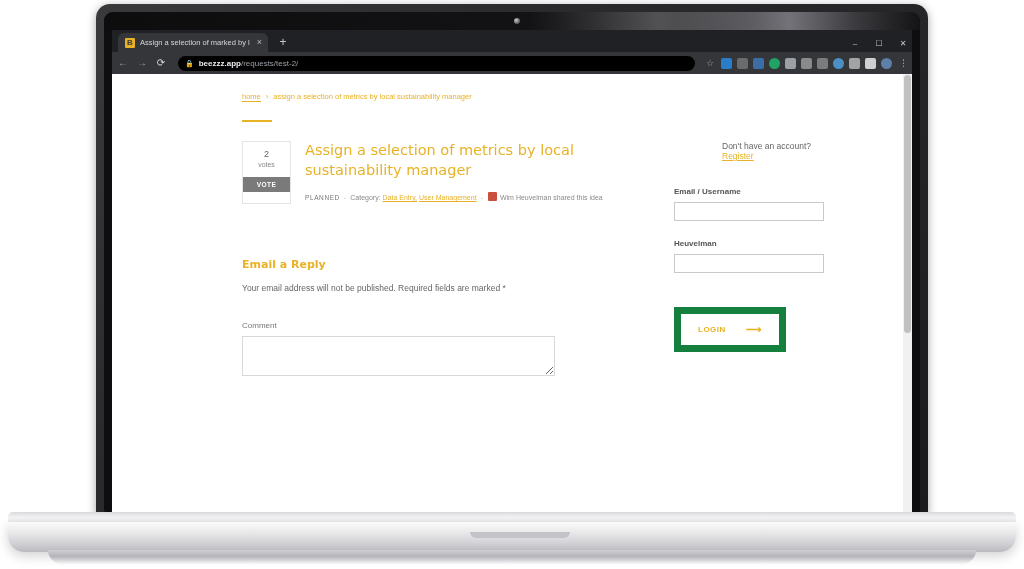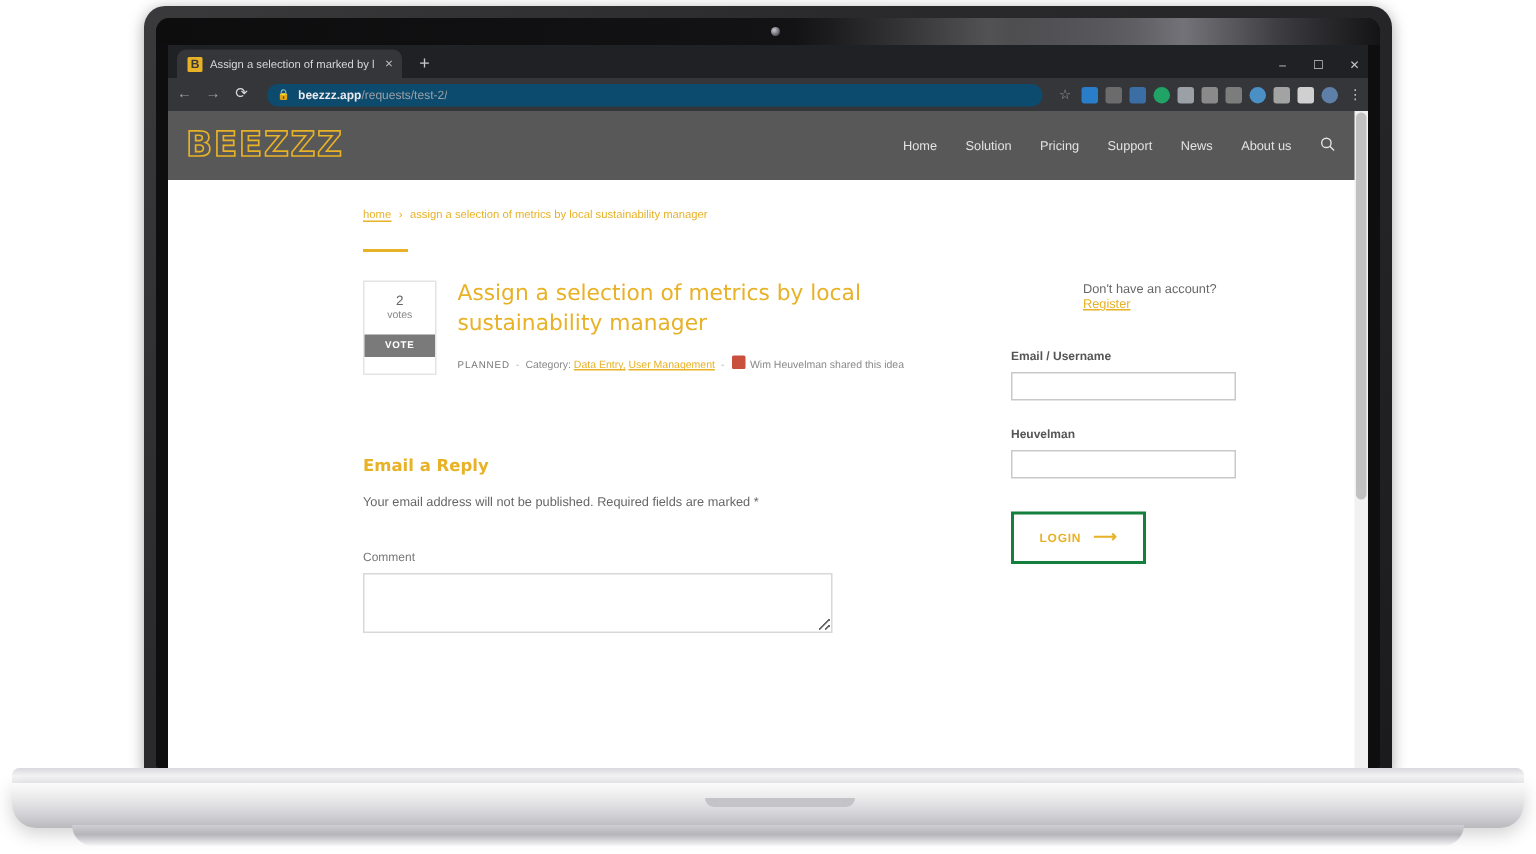--- a/index.html
+++ b/index.html
@@ -196,21 +196,21 @@
     color: #9aa0a6;
     font-size: 10px;
     line-height: 12px;
     text-align: center;
     flex: 0 0 auto;
   }
   .nav-btn.active { color: #d7d8db; }
   .omnibox {
     flex: 1 1 auto;
     height: 15px;
-    background: #0c4a6e;
+    background: #000000;
     border-radius: 8px;
     display: flex;
     align-items: center;
     padding: 0 7px;
     gap: 5px;
     margin: 0 4px;
     overflow: hidden;
   }
   .lock-icon { flex: 0 0 auto; color: #c9cacd; font-size: 7px; line-height: 1; }
   .url { font-size: 8px; white-space: nowrap; overflow: hidden; }
@@ -460,29 +460,29 @@
   .field-input {
     width: 100%;
     height: 19px;
     border: 1px solid #c9c9c9;
     background: #fff;
     margin-bottom: 18px;
   }
   .login-btn {
     display: inline-flex;
     align-items: center;
-    gap: 8px;
-    border: 2px solid #15803d;
+    gap: 20px;
+    border: 7px solid #15803d;
     background: #fff;
     color: #e8b227;
     font-size: 8px;
     font-weight: bold;
     letter-spacing: 0.5px;
     padding: 10px 17px;
-    margin-top: 4px;
+    margin-top: 16px;
   }
   .login-arrow { font-size: 11px; line-height: 1; }
 </style>
 </head>
 <body>
 
 <div id="stage">
 
   <div class="laptop-lid">
     <div class="lid-inner">
@@ -528,37 +528,20 @@
             <div class="ext round" style="background:#4a90c4"></div>
             <div class="ext" style="background:#a3a3a3"></div>
             <div class="ext" style="background:#d0d0d0"></div>
             <div class="ext round" style="background:#5e7fa8"></div>
           </div>
           <div class="kebab">⋮</div>
         </div>
 
         <div class="viewport">
 
-          <div class="site-header">
-            <div class="logo">BEEZZZ</div>
-            <div class="site-nav">
-              <a href="#">Home</a>
-              <a href="#">Solution</a>
-              <a href="#">Pricing</a>
-              <a href="#">Support</a>
-              <a href="#">News</a>
-              <a href="#">About us</a>
-              <span class="nav-search">
-                <svg width="10" height="10" viewBox="0 0 16 16" fill="none" stroke="#e3e3e3" stroke-width="1.5">
-                  <circle cx="6.8" cy="6.8" r="5"></circle>
-                    <line x1="10.5" y1="10.5" x2="15" y2="15"></line>
-                </svg>
-              </span>
-            </div>
-          </div>
 
           <div class="scrollbar">
             <div class="scroll-thumb"></div>
           </div>
 
           <div class="page-body">
             <div class="content-wrap">
 
               <div class="breadcrumb">
                 <a href="#" class="home">home</a><span class="sep">›</span><a href="#" class="current">assign a selection of metrics by local sustainability manager</a>

